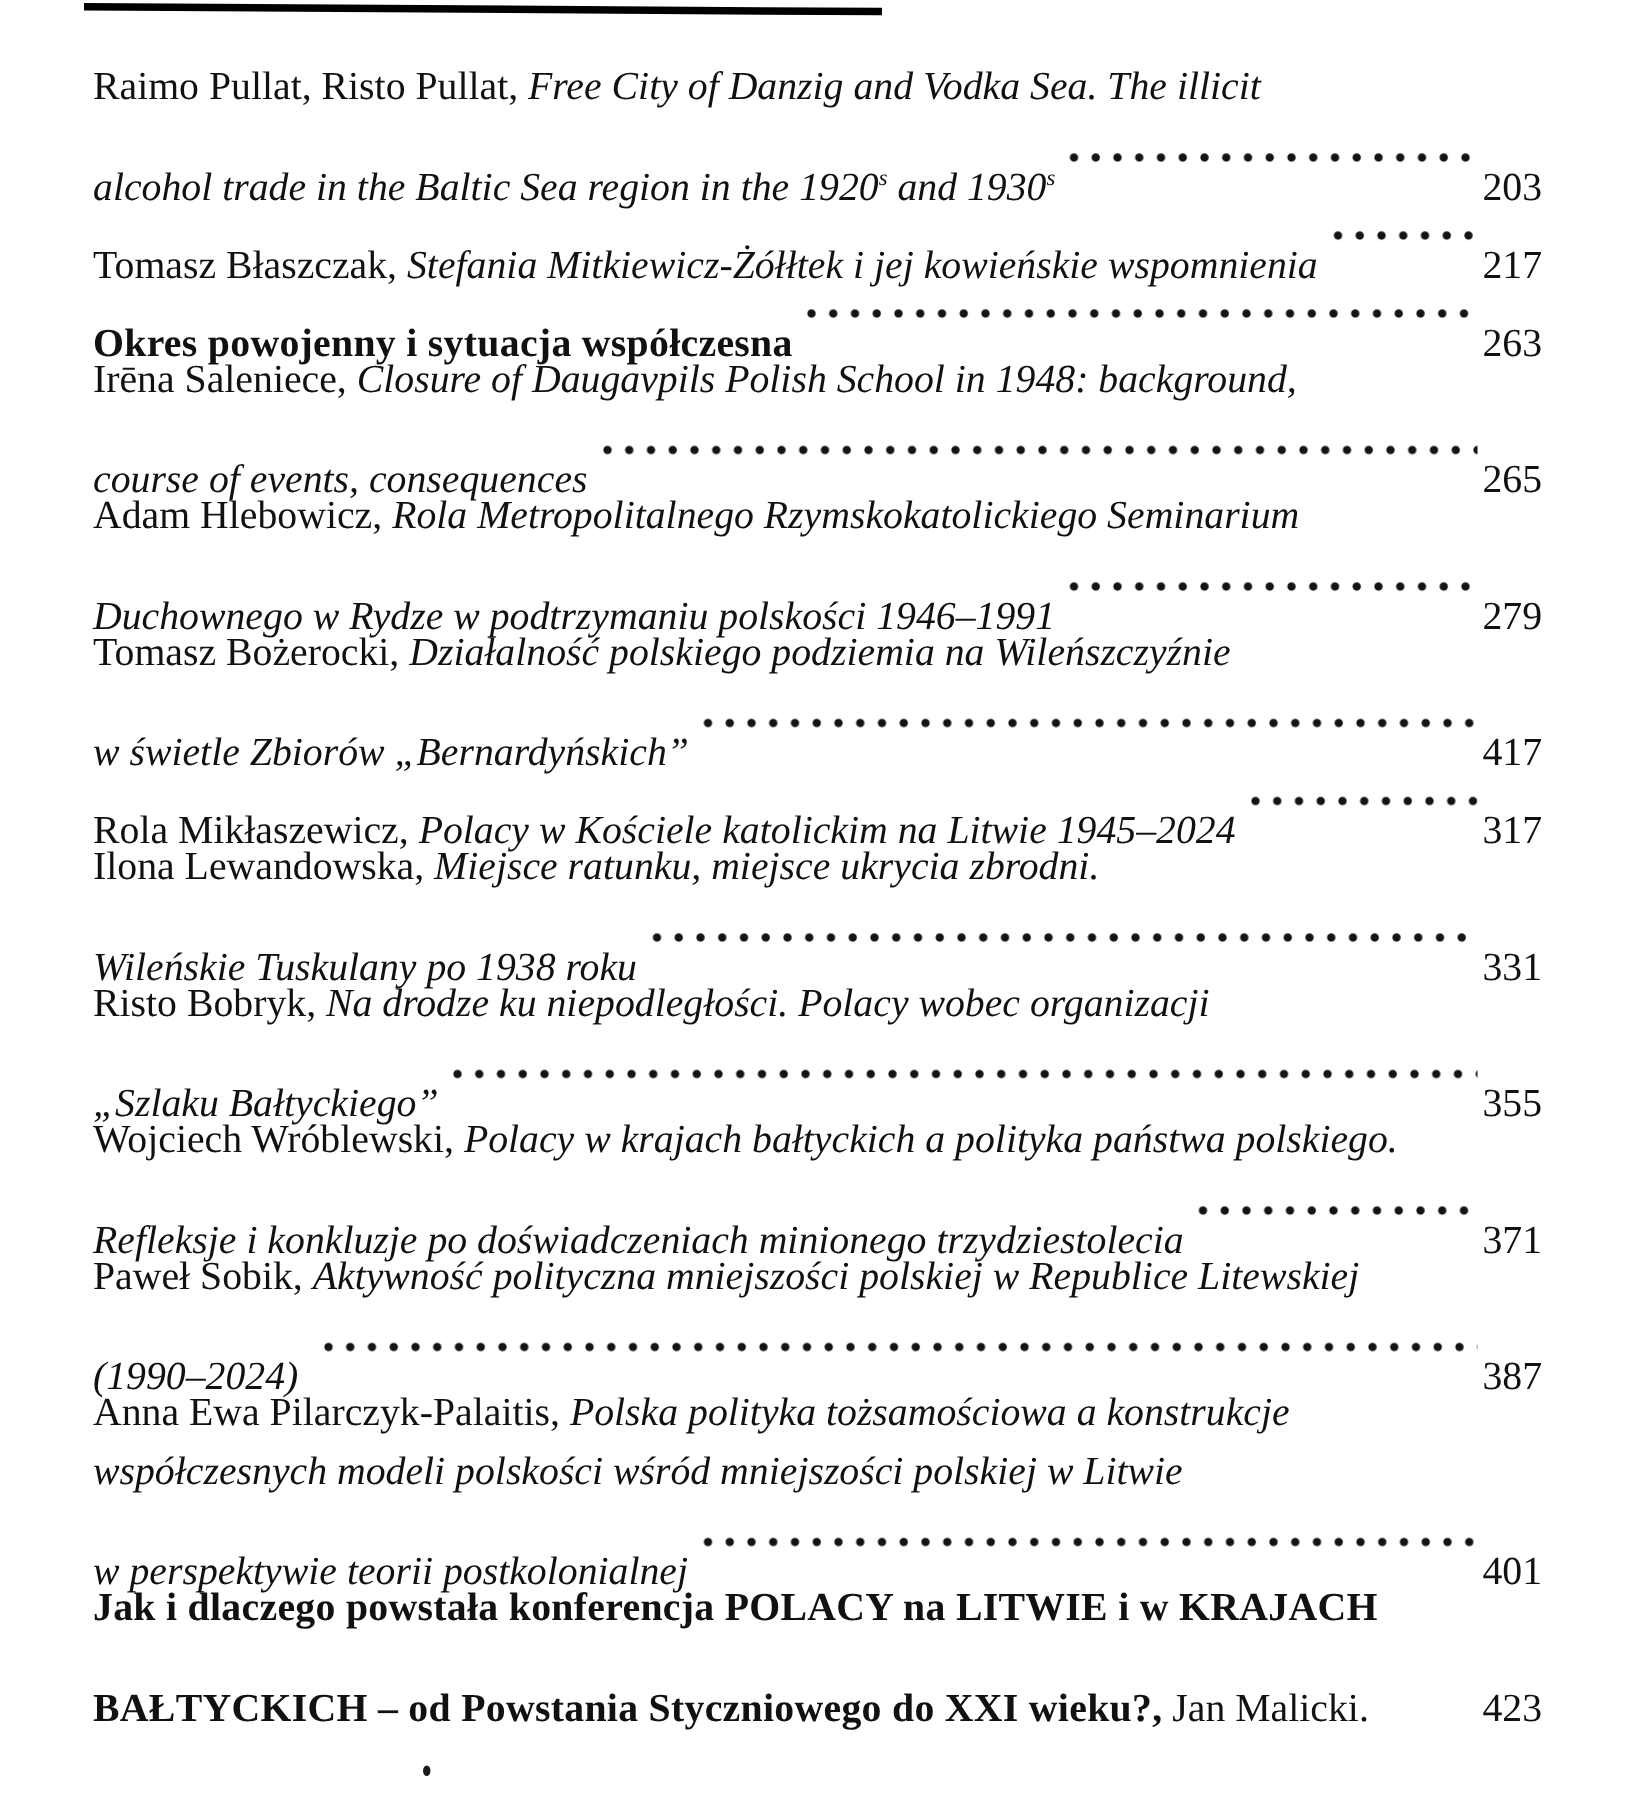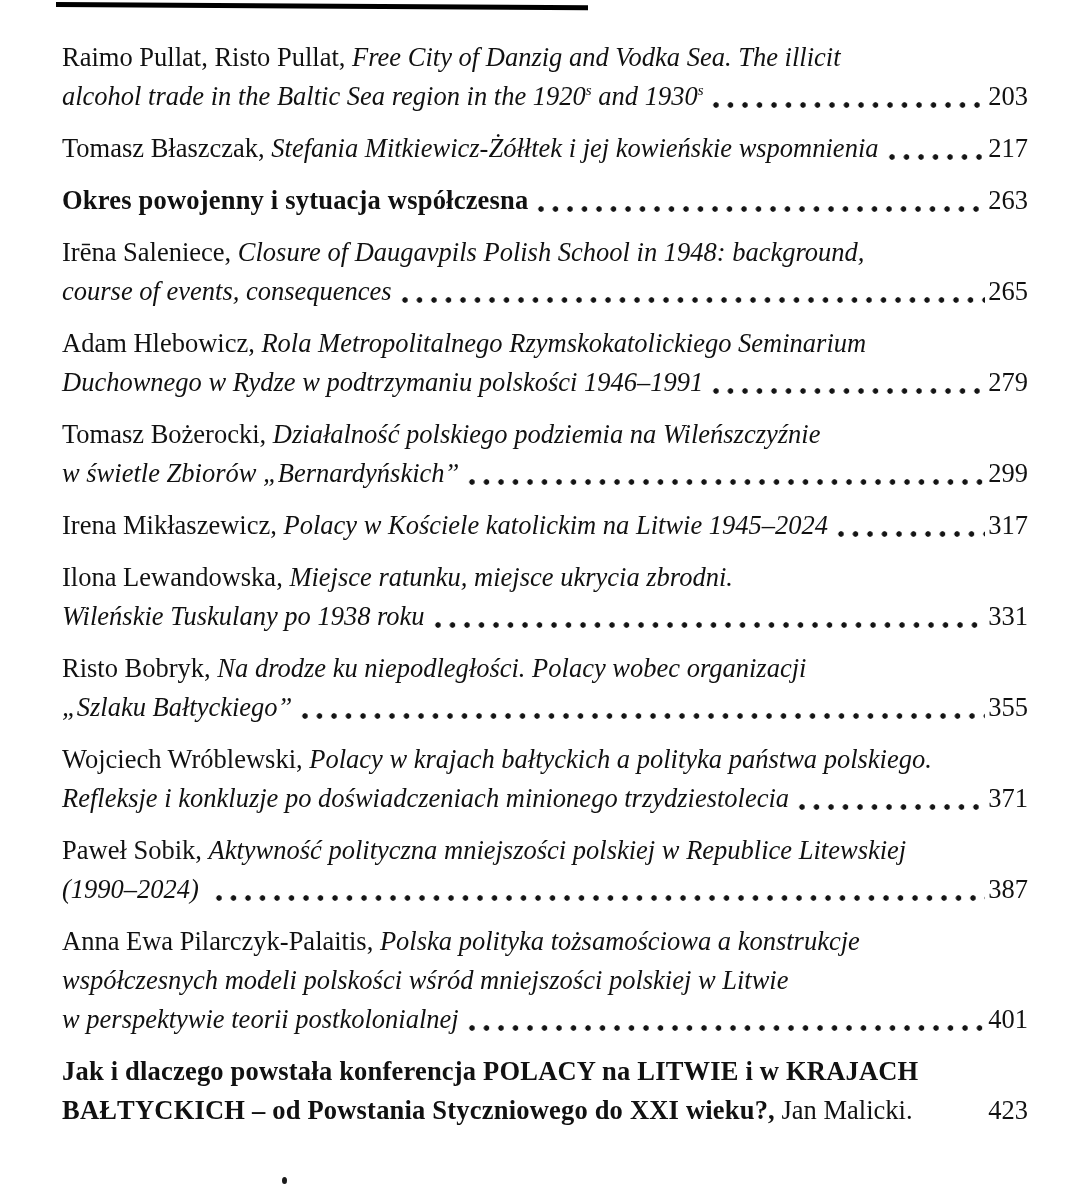--- a/index.html
+++ b/index.html
@@ -50,21 +50,21 @@
   .leader {
     flex: 1 1 12px;
     min-width: 8px;
     align-self: stretch;
     margin: 0 3px 0 6px;
     background-image: radial-gradient(circle at 7px calc(100% - 11px), #141414 2.4px, transparent 3.1px);
     background-size: 14.5px 100%;
     background-repeat: repeat-x;
   }
   .leader.blank { background: none; }
-  .pagenum { flex: 0 0 auto; font-style: normal; font-weight: 400; }
+  .pagenum { flex: 0 0 auto; font-style: normal; font-weight: 400; margin-top: 28px; }
   .artifact-dot {
     position: absolute;
     left: 282px; top: 1177px;
     width: 5px; height: 7px;
     background: #1a1a1a;
     border-radius: 50%;
   }
 </style>
 </head>
 <body>
@@ -85,24 +85,24 @@
       <div class="entry">
         <div class="line"><span class="seg roman">Irēna Saleniece, </span><span class="seg italic">Closure of Daugavpils Polish School in 1948: background,</span></div>
         <div class="line"><span class="seg italic">course of events, consequences</span><span class="leader"></span><span class="pagenum">265</span></div>
       </div>
       <div class="entry">
         <div class="line"><span class="seg roman">Adam Hlebowicz, </span><span class="seg italic">Rola Metropolitalnego Rzymskokatolickiego Seminarium</span></div>
         <div class="line"><span class="seg italic">Duchownego w Rydze w podtrzymaniu polskości 1946–1991</span><span class="leader"></span><span class="pagenum">279</span></div>
       </div>
       <div class="entry">
         <div class="line"><span class="seg roman">Tomasz Bożerocki, </span><span class="seg italic">Działalność polskiego podziemia na Wileńszczyźnie</span></div>
-        <div class="line"><span class="seg italic">w świetle Zbiorów „Bernardyńskich”</span><span class="leader"></span><span class="pagenum">299</span></div>
+        <div class="line"><span class="seg italic">w świetle Zbiorów „Bernardyńskich”</span><span class="leader"></span><span class="pagenum">417</span></div>
       </div>
       <div class="entry">
-        <div class="line"><span class="seg roman">Irena Mikłaszewicz, </span><span class="seg italic">Polacy w Kościele katolickim na Litwie 1945–2024</span><span class="leader"></span><span class="pagenum">317</span></div>
+        <div class="line"><span class="seg roman">Rola Mikłaszewicz, </span><span class="seg italic">Polacy w Kościele katolickim na Litwie 1945–2024</span><span class="leader"></span><span class="pagenum">317</span></div>
       </div>
       <div class="entry">
         <div class="line"><span class="seg roman">Ilona Lewandowska, </span><span class="seg italic">Miejsce ratunku, miejsce ukrycia zbrodni.</span></div>
         <div class="line"><span class="seg italic">Wileńskie Tuskulany po 1938 roku</span><span class="leader"></span><span class="pagenum">331</span></div>
       </div>
       <div class="entry">
         <div class="line"><span class="seg roman">Risto Bobryk, </span><span class="seg italic">Na drodze ku niepodległości. Polacy wobec organizacji</span></div>
         <div class="line"><span class="seg italic">„Szlaku Bałtyckiego”</span><span class="leader"></span><span class="pagenum">355</span></div>
       </div>
       <div class="entry">

